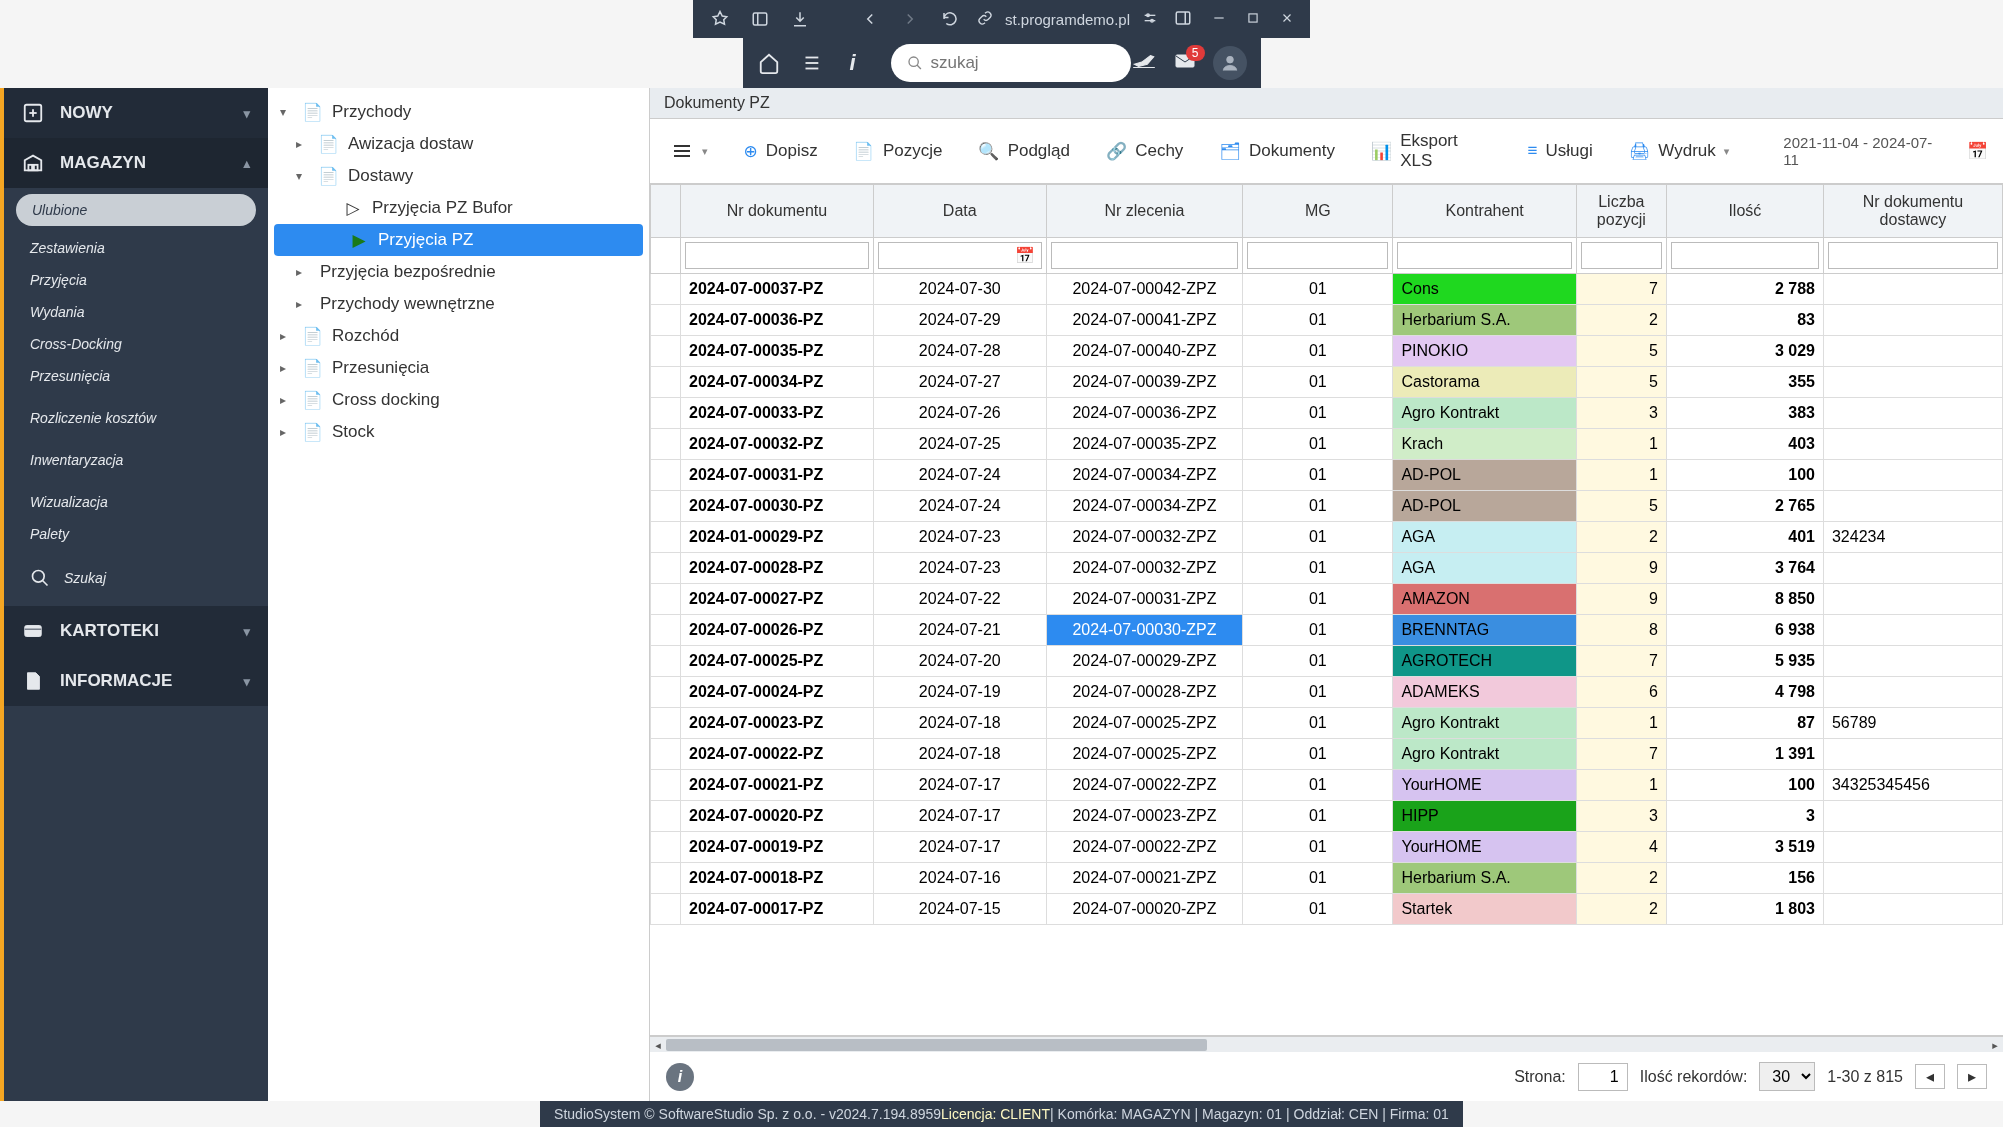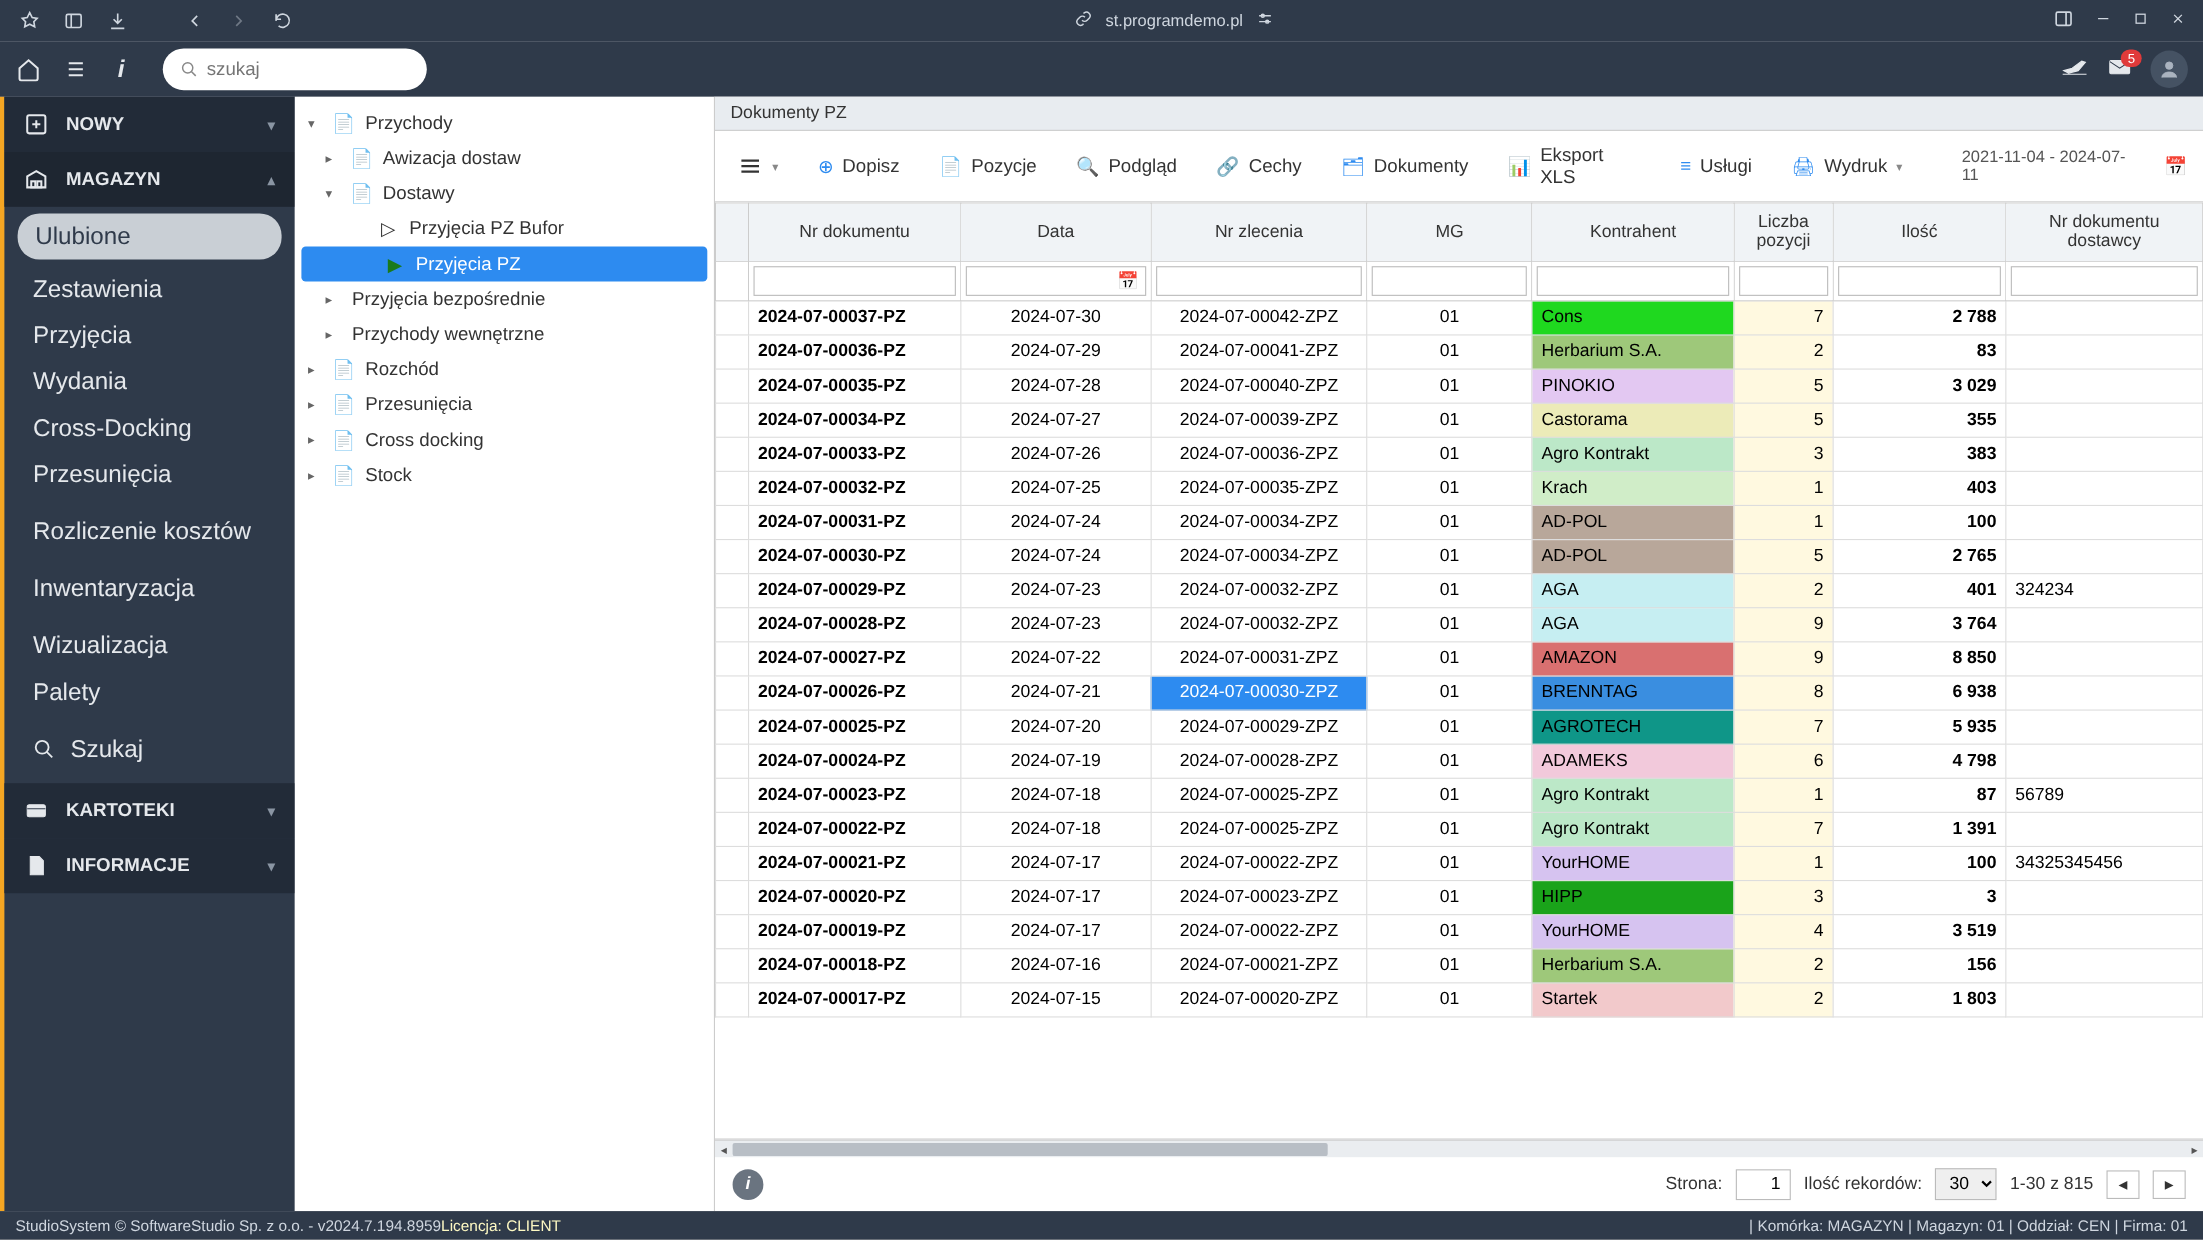--- a/index.html
+++ b/index.html
@@ -1,17 +1,17 @@
 <!DOCTYPE html>
 <html><head>
 <meta charset="utf-8">
 <style>
 * { margin: 0; padding: 0; box-sizing: border-box; font-family: "Segoe UI", Arial, sans-serif; }
 body { background: #1a1a1a; overflow: hidden; }
-.window { width: 2003px; height: 1127px; display: flex; flex-direction: column; background: #f5f5f5; }
+.window { width: 2003px; height: 1127px; display: flex; flex-direction: column; background: #f5f5f5; align-items: center; }
 
 .titlebar { height: 38px; background: #2f3a4a; display: flex; align-items: center; color: #cfd6df; font-size: 15px; }
 .titlebar-left { display: flex; align-items: center; gap: 18px; padding: 0 16px; }
 .titlebar-left span { display: inline-flex; align-items: center; justify-content: center; width: 22px; height: 22px; cursor: pointer; }
 .titlebar-center { flex: 1; display: flex; align-items: center; justify-content: center; gap: 12px; }
 .titlebar-right { display: flex; align-items: center; gap: 20px; padding: 0 16px; }
 .titlebar svg { stroke: #cfd6df; fill: none; stroke-width: 2; }
 
 .topbar { height: 50px; background: #2f3a4a; display: flex; align-items: center; padding: 0 14px; color: #e5e8ec; }
 .topbar-left { display: flex; align-items: center; gap: 18px; }
@@ -22,21 +22,21 @@
 .badge { position: relative; }
 .badge-num { position: absolute; top: -4px; right: -8px; background: #e03a3a; color: #fff; font-size: 12px; border-radius: 10px; padding: 1px 6px; }
 .avatar-circle { width: 34px; height: 34px; border-radius: 50%; background: #455263; display: flex; align-items: center; justify-content: center; }
 
 .body { flex: 1; display: flex; min-height: 0; }
 
 .sidebar { width: 268px; background: #2f3a4a; border-left: 4px solid #f5a623; display: flex; flex-direction: column; color: #e5e8ec; font-size: 17px; }
 .sb-section { display: flex; align-items: center; padding: 14px 18px; gap: 16px; font-weight: 600; cursor: pointer; }
 .sb-section.dark { background: #222b38; }
 .sb-section .arrow { margin-left: auto; font-size: 13px; color: #8a95a3; }
-.sb-item { padding: 8px 18px 8px 26px; cursor: pointer; font-size: 22px; }
+.sb-item { padding: 8px 18px 8px 26px; cursor: pointer; font-size: 14px; font-style: italic; }
 .sb-item.pill { background: #c9cfd5; color: #2f3a4a; border-radius: 20px; margin: 6px 12px; padding: 8px 16px; }
 .sb-gap { height: 10px; }
 
 .tree-panel { width: 382px; background: #fff; border-right: 1px solid #ccc; padding: 8px 0; font-size: 17px; color: #333; overflow-y: auto; }
 .tree-row { display: flex; align-items: center; padding: 6px 12px; gap: 10px; cursor: pointer; }
 .tree-row.active { background: #2d8bf0; color: #fff; border-radius: 4px; margin: 0 6px; }
 .tree-arrow { width: 14px; font-size: 12px; color: #666; }
 .tree-icon { width: 18px; height: 18px; display: flex; align-items: center; justify-content: center; }
 .ind-1 { padding-left: 28px; }
 .ind-2 { padding-left: 52px; }
@@ -467,21 +467,21 @@
                 <td class="center">2024-07-24</td>
                 <td class="center">2024-07-00034-ZPZ</td>
                 <td class="center">01</td>
                 <td class="kontr" style="background:#b8a79a">AD-POL</td>
                 <td class="count-col">5</td>
                 <td class="num bold">2 765</td>
                 <td></td>
               </tr>
               <tr>
                 <td></td>
-                <td class="bold">2024-07-00029-PZ</td>
+                <td class="bold">2024-01-00029-PZ</td>
                 <td class="center">2024-07-23</td>
                 <td class="center">2024-07-00032-ZPZ</td>
                 <td class="center">01</td>
                 <td class="kontr" style="background:#c6eef2">AGA</td>
                 <td class="count-col">2</td>
                 <td class="num bold">401</td>
                 <td>324234</td>
               </tr>
               <tr>
                 <td></td>

